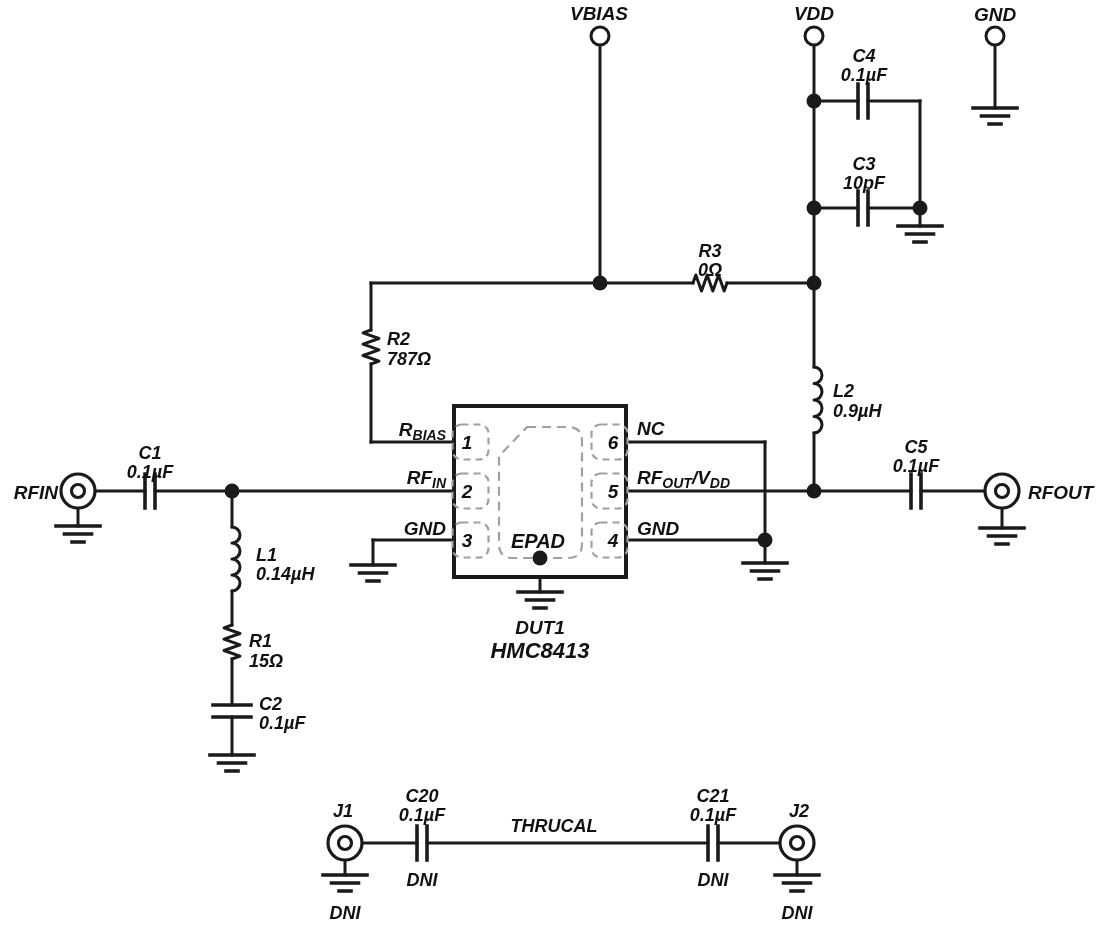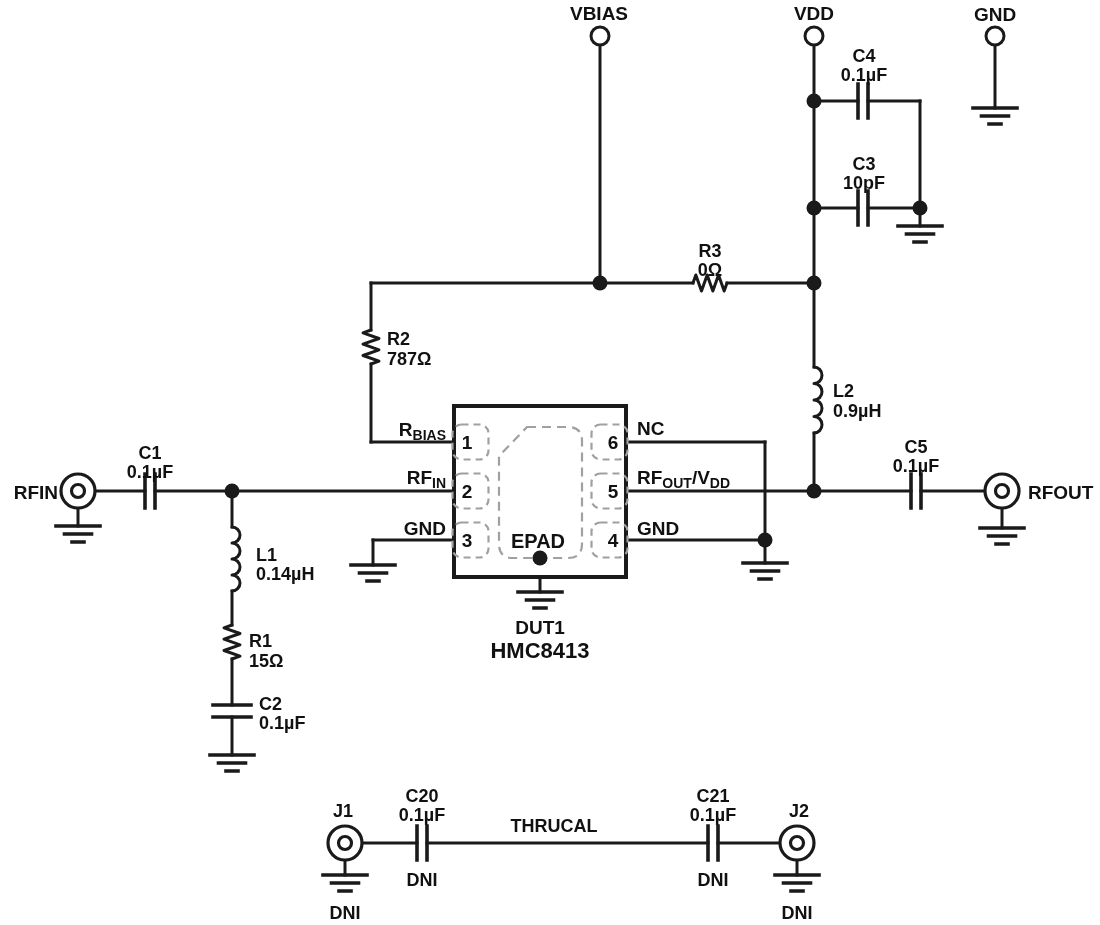--- a/index.html
+++ b/index.html
@@ -1,17 +1,17 @@
 <!DOCTYPE html>
 <html><head>
 <meta charset="utf-8">
 <style>
   html,body { margin:0; padding:0; background:#ffffff; }
   .page { width:1100px; height:925px; position:relative; background:#8b5cf6;
-          font-family:"Liberation Sans", sans-serif; }
+          font-family:"Liberation Sans", sans-serif;font-style:italic; }
   svg { display:block; }
   .wire   { stroke:#1a1a1a; stroke-width:3; fill:none; stroke-linecap:square; }
   .sym    { stroke:#1a1a1a; stroke-width:3; fill:none; stroke-linecap:round; stroke-linejoin:round; }
   .plate  { stroke:#1a1a1a; stroke-width:3.6; fill:none; stroke-linecap:square; }
   .gndbar { stroke:#1a1a1a; stroke-width:3.6; fill:none; stroke-linecap:square; }
   .dot    { fill:#1a1a1a; stroke:none; }
   .term   { fill:#ffffff; stroke:#1a1a1a; stroke-width:3; }
   .coax-o { fill:#ffffff; stroke:#1a1a1a; stroke-width:3.2; }
   .coax-i { fill:#ffffff; stroke:#1a1a1a; stroke-width:3.2; }
   .chipbox{ fill:#ffffff; stroke:#1a1a1a; stroke-width:4; }

